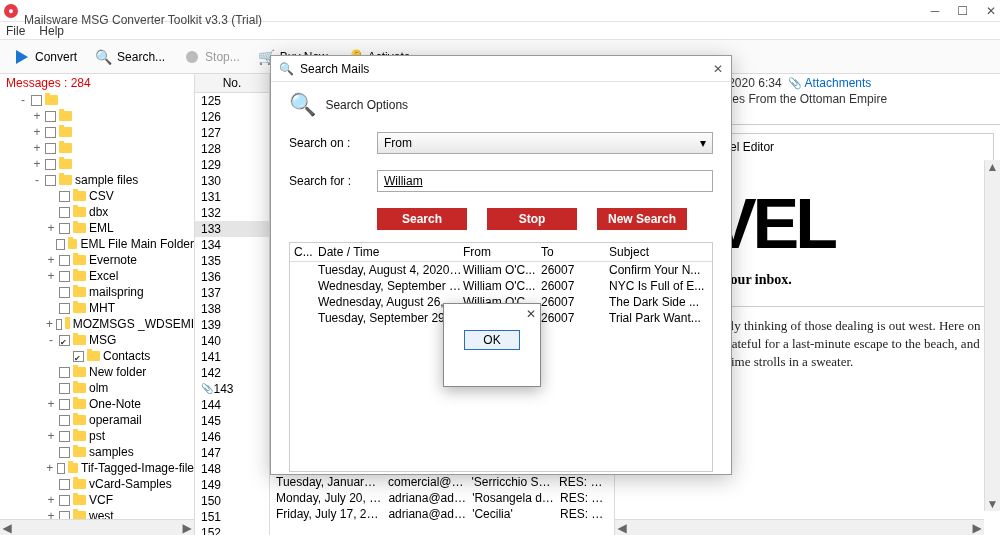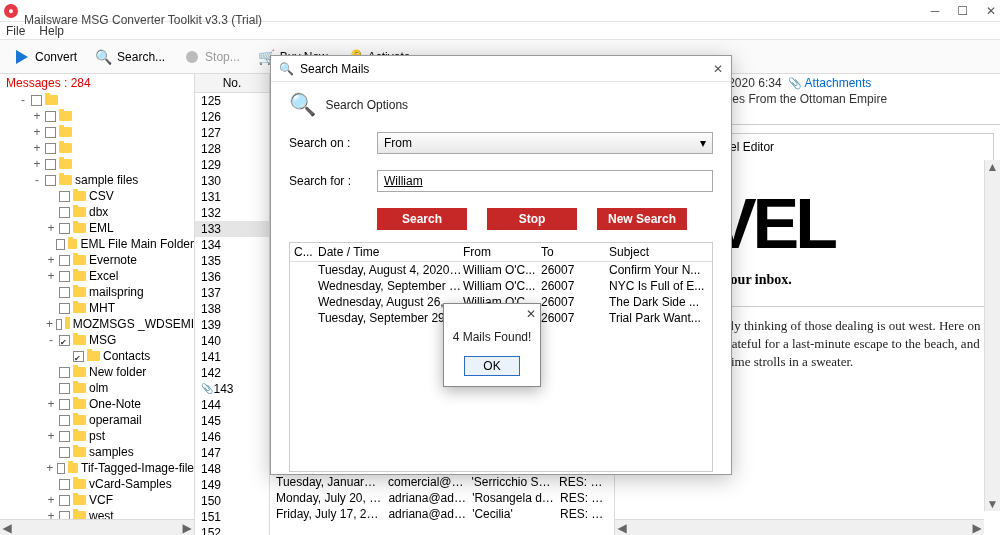--- a/index.html
+++ b/index.html
@@ -446,15 +446,14 @@
           </div>
         </div>
     </div>
   </div>
 </div>
 
 <div class="msgbox">
   <div class="msgbox-title">
     <span class="x">✕</span>
   </div>
-  <div class="msgbox-body">4 Mails Found!</div>
   <div class="msgbox-ok">OK</div>
 </div>
 
 </body></html>

